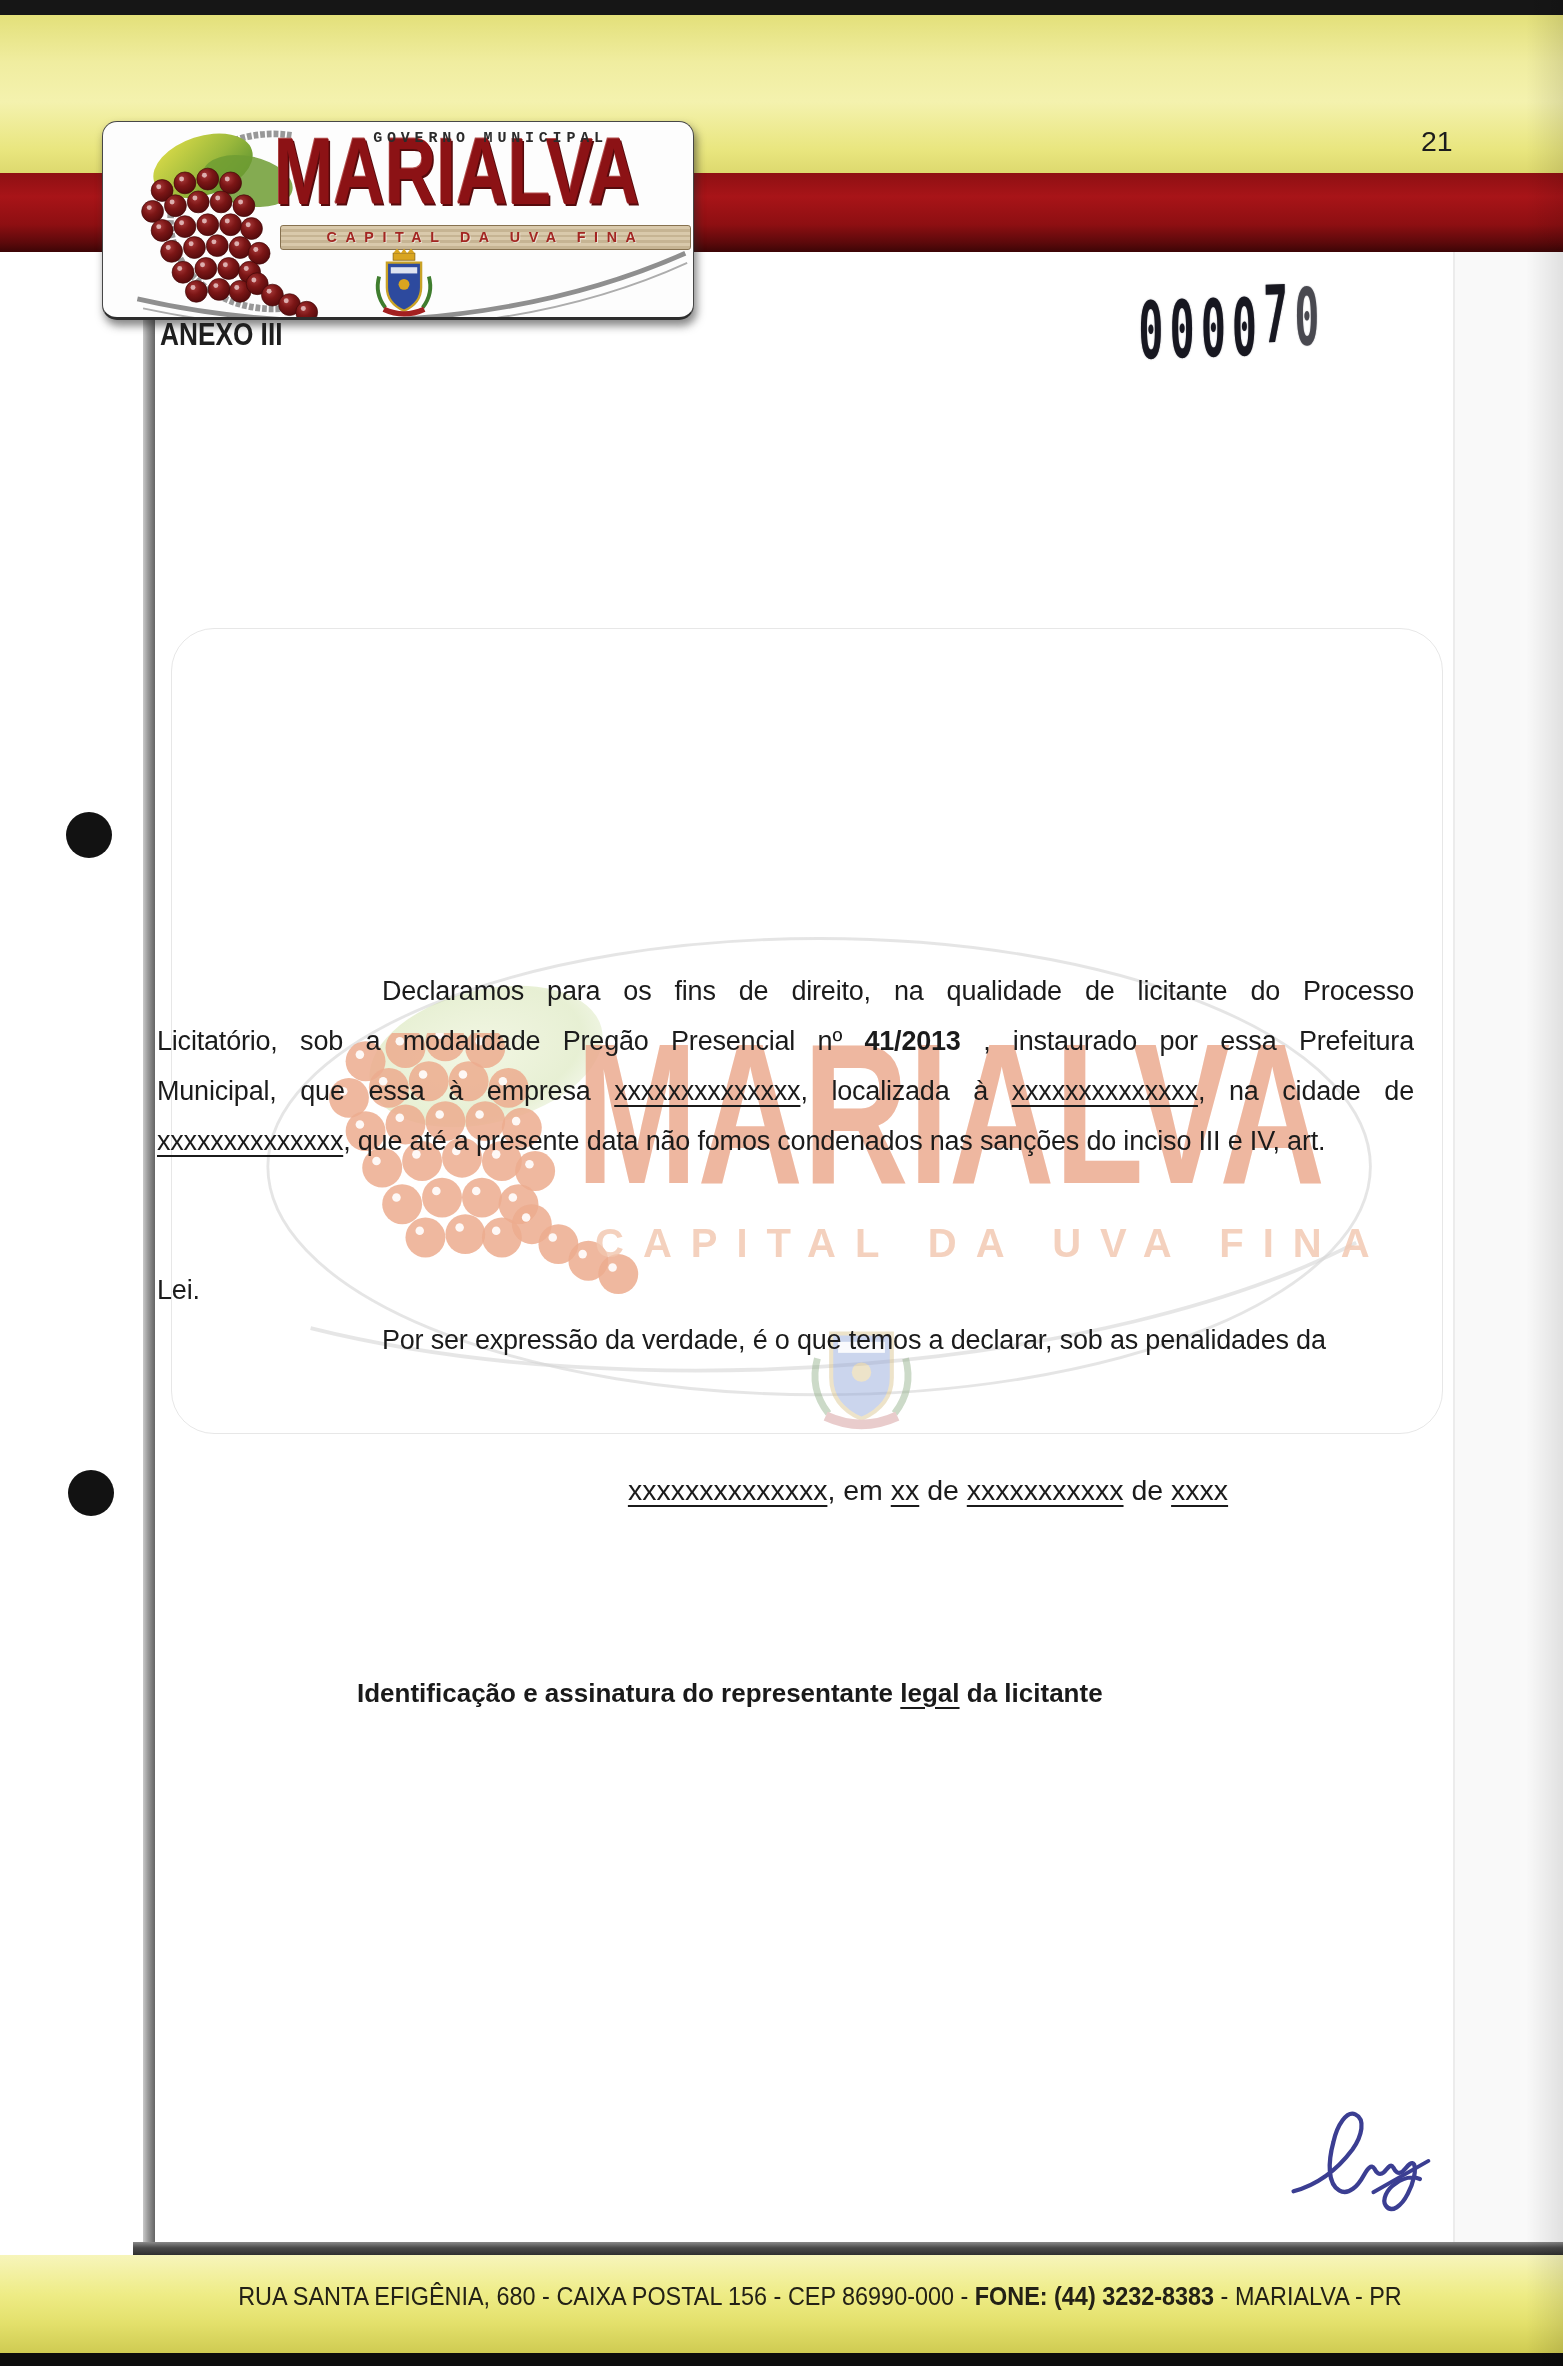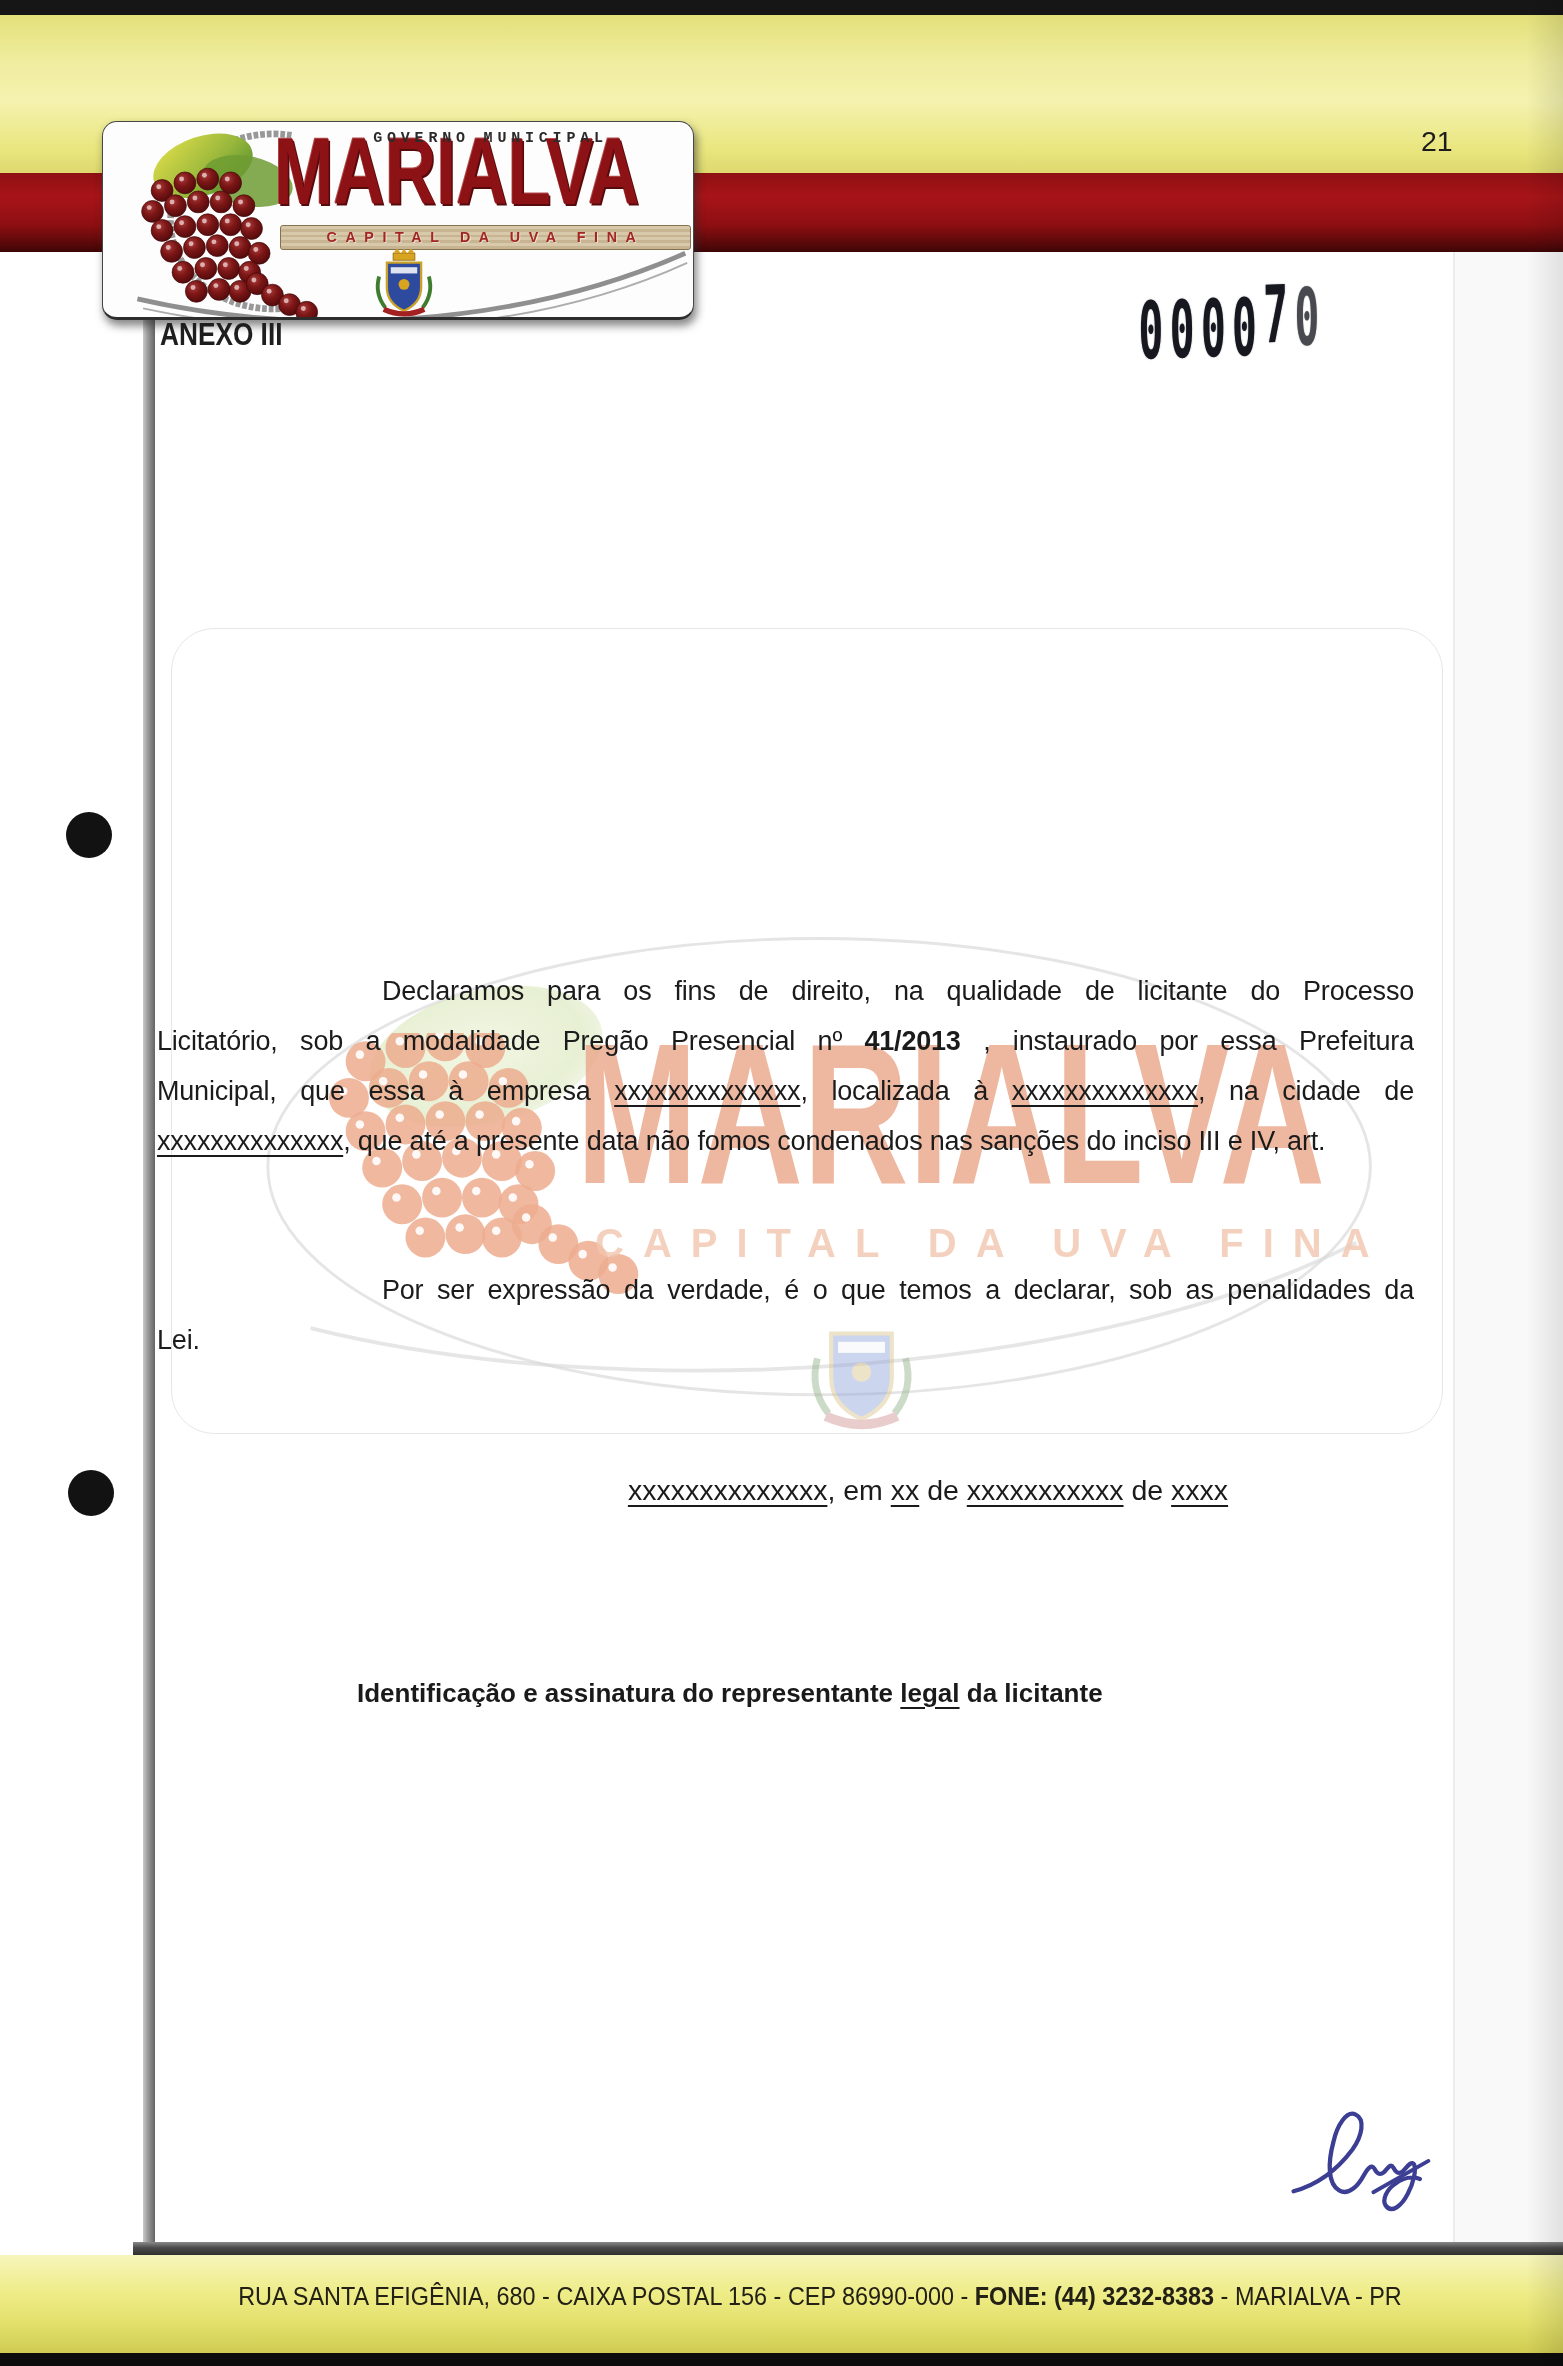--- a/index.html
+++ b/index.html
@@ -302,22 +302,22 @@
 
 
   <div class="abs par par1">
       <div class="jline first"><span>Declaramos para os fins de direito, na qualidade de licitante do Processo</span></div>
       <div class="jline"><span>Licitatório, sob a modalidade Pregão Presencial nº </span><span class="b">41/2013</span><span> , instaurado por essa Prefeitura</span></div>
       <div class="jline"><span>Municipal, que essa à empresa </span><span class="u">xxxxxxxxxxxxxx</span><span>, localizada à </span><span class="u">xxxxxxxxxxxxxx</span><span>, na cidade de</span></div>
       <div class="jline"><span class="u">xxxxxxxxxxxxxx</span><span>, que até a presente data não fomos condenados nas sanções do inciso III e IV, art.</span></div>
     </div>
 
   <div class="abs par par2">
+      <div class="jline"><span>Lei.</span></div>
       <div class="jline first"><span>Por ser expressão da verdade, é o que temos a declarar, sob as penalidades da</span></div>
-      <div class="jline"><span>Lei.</span></div>
     </div>
 
   <div class="abs date-line"><span class="u">xxxxxxxxxxxxxx</span><span>, em </span><span class="u">xx</span><span> de </span><span class="u">xxxxxxxxxxx</span><span> de </span><span class="u">xxxx</span></div>
 
   <div class="abs sig-caption"><span>Identificação e assinatura do representante </span><span class="u">legal</span><span> da licitante</span></div>
 
   <div class="abs hole hole1"></div>
   <div class="abs hole hole2"></div>
 
   <svg class="abs sig" viewBox="0 0 190 140" xmlns="http://www.w3.org/2000/svg">

